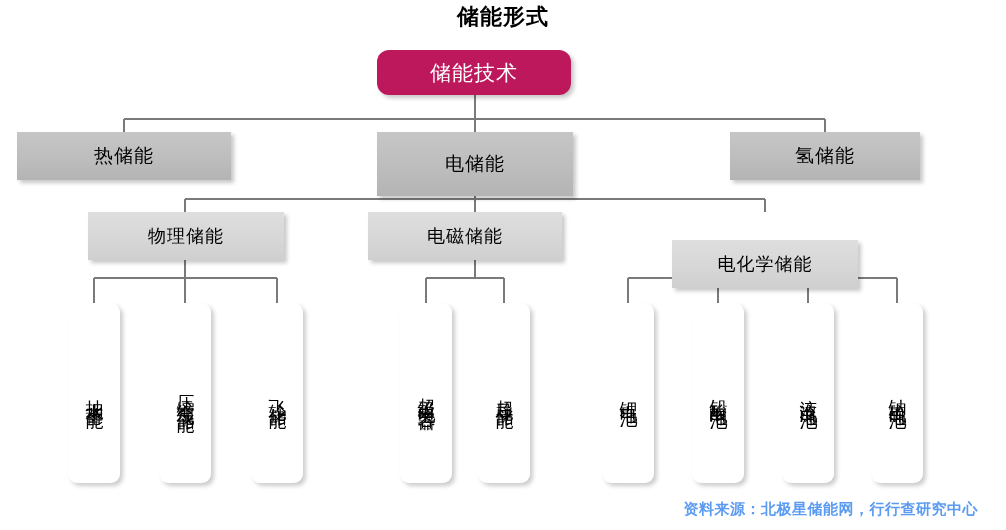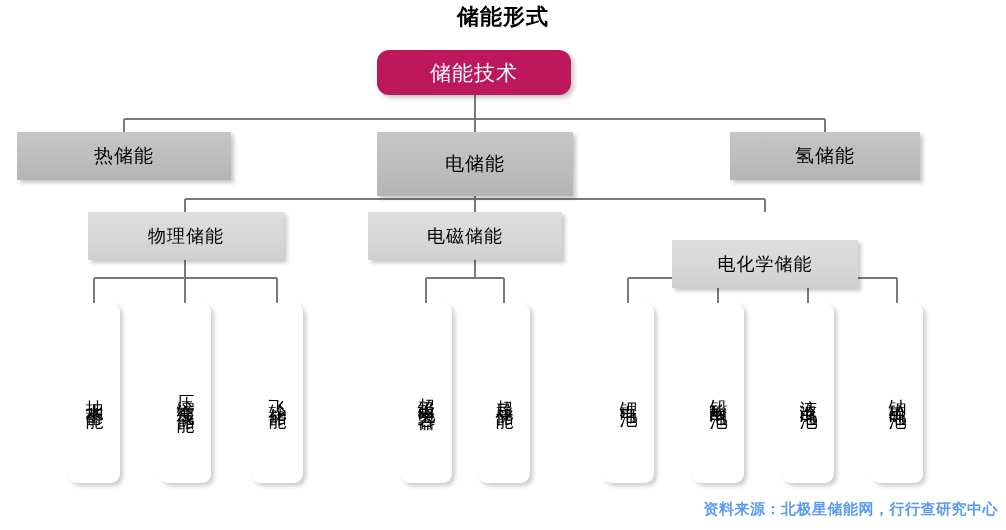--- a/index.html
+++ b/index.html
@@ -62,21 +62,21 @@
     line-height:1.05;
     box-shadow:3px 3px 4px rgba(0,0,0,0.20);
     padding:6px 0;
   }
 
   
   .source{
     position:absolute;
     left:0;top:500px;width:1006px;
     text-align:right;
-    padding-right:8px;
+    padding-right:28px;
     box-sizing:border-box;
     color:#5B9BF2;
     font-size:15px;
     font-weight:bold;
     letter-spacing:0.5px;
   }
 </style>
 </head>
 <body>
 

